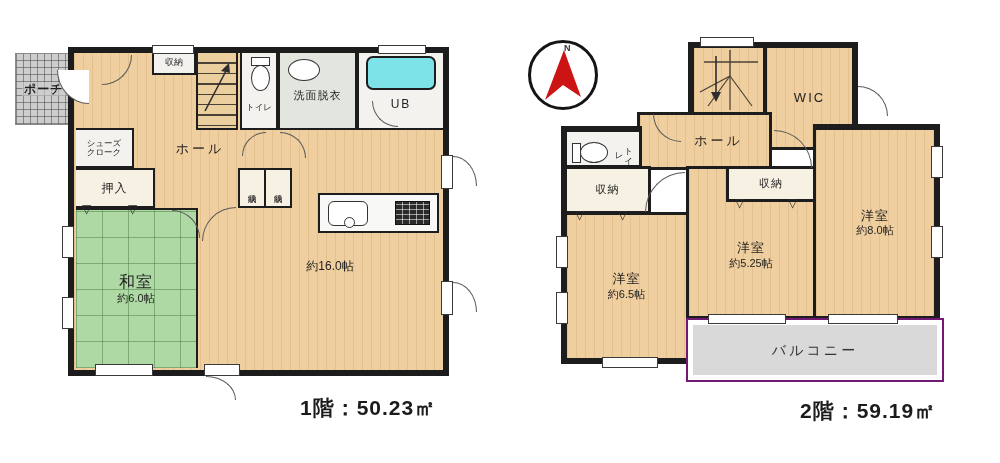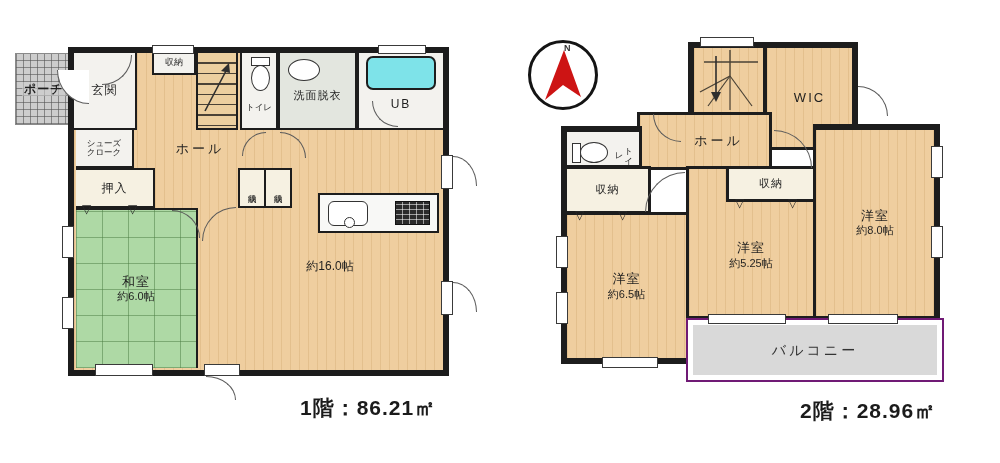--- a/index.html
+++ b/index.html
@@ -81,23 +81,20 @@
 </head>
 <body>
 
 <div class="abs porch" style="left:15px;top:53px;width:76px;height:72px;z-index:1;">
   <div class="lbl" style="position:absolute;left:6px;top:28px;font-weight:bold;font-size:12px;background:rgba(205,205,205,.6);padding:0 2px;">ポーチ</div>
 </div>
 <div class="arc arc-bl" style="left:57px;top:70px;width:32px;height:34px;background:#fff;"></div>
 
 <div id="f1" class="wood">
 
-  <div class="room whiteroom" style="left:0;top:0;width:63px;height:77px;border-left:none;border-top:none;">
-    <span class="lbl">玄関</span>
-  </div>
 
   <div class="room whiteroom" style="left:78px;top:0;width:44px;height:22px;border-top:none;">
     <span class="lbl-sm">収納</span>
   </div>
 
   <div class="room stairs1" style="left:122px;top:0;width:42px;height:77px;border-top:none;">
     <svg width="36" height="60" viewBox="0 0 36 60" style="position:absolute;left:1px;top:6px;">
       <line x1="6" y1="52" x2="28" y2="10" stroke="#2e2e2e" stroke-width="1.6"></line>
       <polygon points="30,4 22,12 31,14" fill="#2e2e2e"></polygon>
     </svg>
@@ -126,21 +123,21 @@
   <div class="room closetroom" style="left:2px;top:115px;width:79px;height:40px;border-left:none;">
     <span class="lbl">押入</span>
   </div>
 
   <div class="room whiteroom" style="left:2px;top:75px;width:58px;height:40px;border-left:none;">
     <span class="lbl-sm" style="font-size:8.5px;">シューズ</span>
     <span class="lbl-sm" style="font-size:8.5px;">クローク</span>
   </div>
 
   <div class="room tatami" style="left:2px;top:155px;width:122px;height:160px;border-left:none;border-bottom:none;">
-    <span class="lbl" style="font-size:13px;">和室</span>
+    <span class="lbl" style="font-size:16px;">和室</span>
     <span class="lbl-size">約6.0帖</span>
   </div>
 
   <div class="abs" style="left:164px;top:115px;width:54px;height:40px;display:flex;z-index:3;">
     <div class="room closetroom" style="position:relative;flex:1;height:40px;">
       <span class="lbl-sm vtext" style="font-size:8.5px;">収納</span>
     </div>
     <div class="room closetroom" style="position:relative;flex:1;height:40px;border-left:none;">
       <span class="lbl-sm vtext" style="font-size:8.5px;">収納</span>
     </div>
@@ -171,21 +168,21 @@
 <div class="win" style="left:441px;top:281px;width:12px;height:34px;"></div>
 <div class="arc arc-tr" style="left:453px;top:282px;width:24px;height:30px;"></div>
 <div class="win" style="left:62px;top:226px;width:12px;height:32px;"></div>
 <div class="win" style="left:62px;top:297px;width:12px;height:32px;"></div>
 <div class="win" style="left:95px;top:364px;width:58px;height:12px;"></div>
 <div class="win" style="left:204px;top:364px;width:36px;height:12px;"></div>
 <div class="arc arc-tr" style="left:206px;top:376px;width:30px;height:24px;"></div>
 <span class="tri" style="left:82px;top:203px;">▽</span>
 <span class="tri" style="left:128px;top:203px;">▽</span>
 
-<div class="caption" style="left:300px;top:394px;">1階：86.21㎡</div>
+<div class="caption" style="left:300px;top:394px;">1階：50.23㎡</div>
 
 <div class="abs compass" style="left:528px;top:40px;width:70px;height:70px;">
   <span style="position:absolute;left:33px;top:0px;font-size:9px;font-weight:bold;color:#333;z-index:2;">N</span>
   <svg width="63" height="63" viewBox="0 0 63 63" style="position:absolute;left:0;top:0;">
     <polygon points="33,7 50,54 32,42 14,57" fill="#cd1414"></polygon>
   </svg>
 </div>
 
 <div class="room wood" style="left:688px;top:42px;width:78px;height:74px;border-width:3px;border-top-width:6px;border-left-width:6px;">
   <svg width="70" height="66" viewBox="0 0 70 66" style="position:absolute;left:0;top:0;">
@@ -253,13 +250,13 @@
 <div class="win" style="left:556px;top:292px;width:12px;height:32px;"></div>
 <div class="win" style="left:602px;top:357px;width:56px;height:11px;"></div>
 <div class="win" style="left:708px;top:314px;width:78px;height:10px;"></div>
 <div class="win" style="left:828px;top:314px;width:70px;height:10px;"></div>
 
 <span class="tri" style="left:575px;top:209px;">▽</span>
 <span class="tri" style="left:618px;top:209px;">▽</span>
 <span class="tri" style="left:735px;top:197px;">▽</span>
 <span class="tri" style="left:788px;top:197px;">▽</span>
 
-<div class="caption" style="left:800px;top:397px;">2階：28.96㎡</div>
+<div class="caption" style="left:800px;top:397px;">2階：59.19㎡</div>
 
 </body></html>

